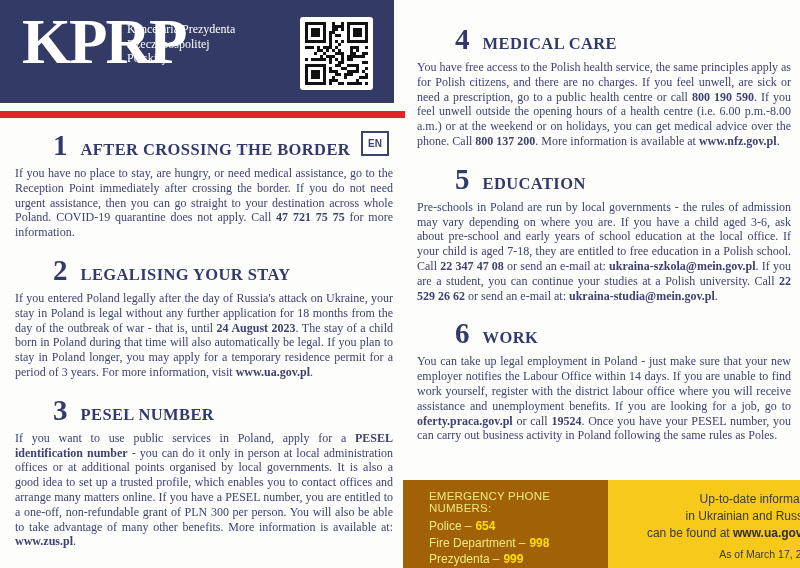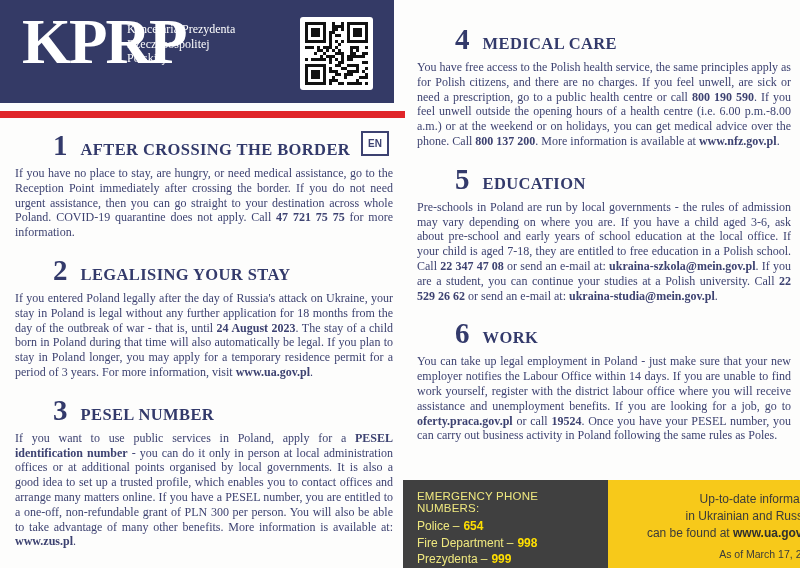--- a/index.html
+++ b/index.html
@@ -31,22 +31,22 @@
   .sec-title{font-weight:700;font-size:16.5px;letter-spacing:.4px;}
   .sec-body{margin:6px 0 0 0;font-size:12px;line-height:14.8px;text-align:justify;color:#3d4271;}
   .sec-body b{font-weight:700;}
   .col-left .sec1{margin-top:12px;}
   .col-left .sec2{margin-top:15px;}
   .col-left .sec3{margin-top:15px;}
   .col-right .sec4{margin-top:24px;}
   .col-right .sec5{margin-top:15px;}
   .col-right .sec6{margin-top:15px;}
   
-  .emergency-box{position:absolute;left:403px;top:480px;width:205px;height:88px;background:#404040;
-      box-sizing:border-box;padding:10px 8px 6px 14px;
+  .emergency-box{position:absolute;left:403px;top:480px;width:205px;height:88px;background:#a16207;
+      box-sizing:border-box;padding:10px 8px 6px 26px;
       font-family:"Liberation Sans",sans-serif;}
   .emergency-title{color:#efe87f;font-size:11.5px;letter-spacing:.2px;}
   .emergency-items{margin-top:4px;}
   .emergency-item{color:#efe87f;font-size:12px;line-height:16.5px;}
   .emergency-item .dash{margin:0 4px 0 3px;}
   .emergency-item b{color:#ffdf00;font-weight:700;}
   .info-box{position:absolute;left:608px;top:480px;width:224px;height:88px;background:#f7c91a;
       box-sizing:border-box;padding:11px 13px 8px 8px;display:flex;flex-direction:column;
       font-family:"Liberation Sans",sans-serif;color:#3a3a3a;text-align:right;}
   .info-line{font-size:12px;line-height:17px;}

